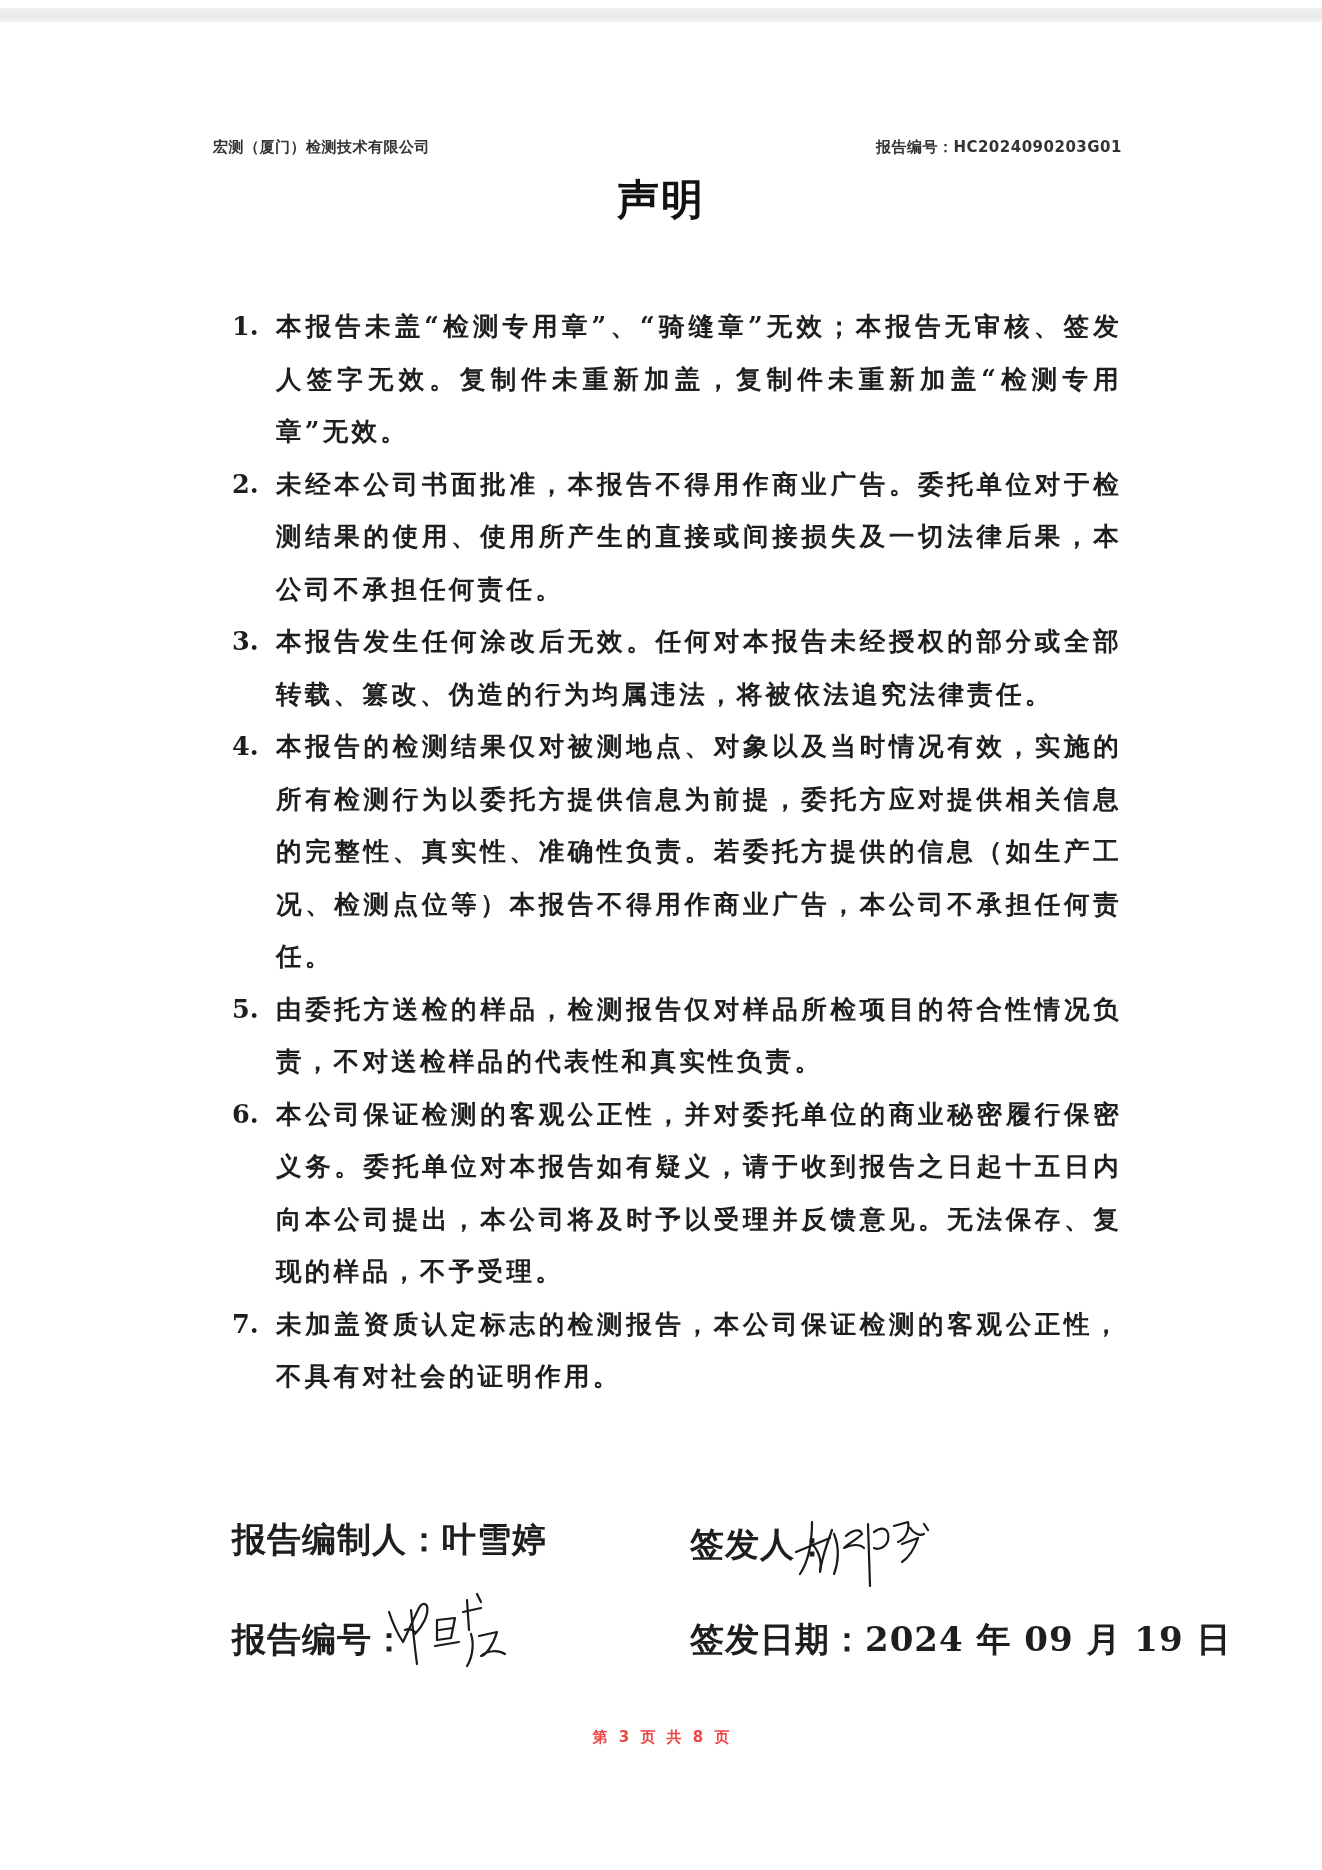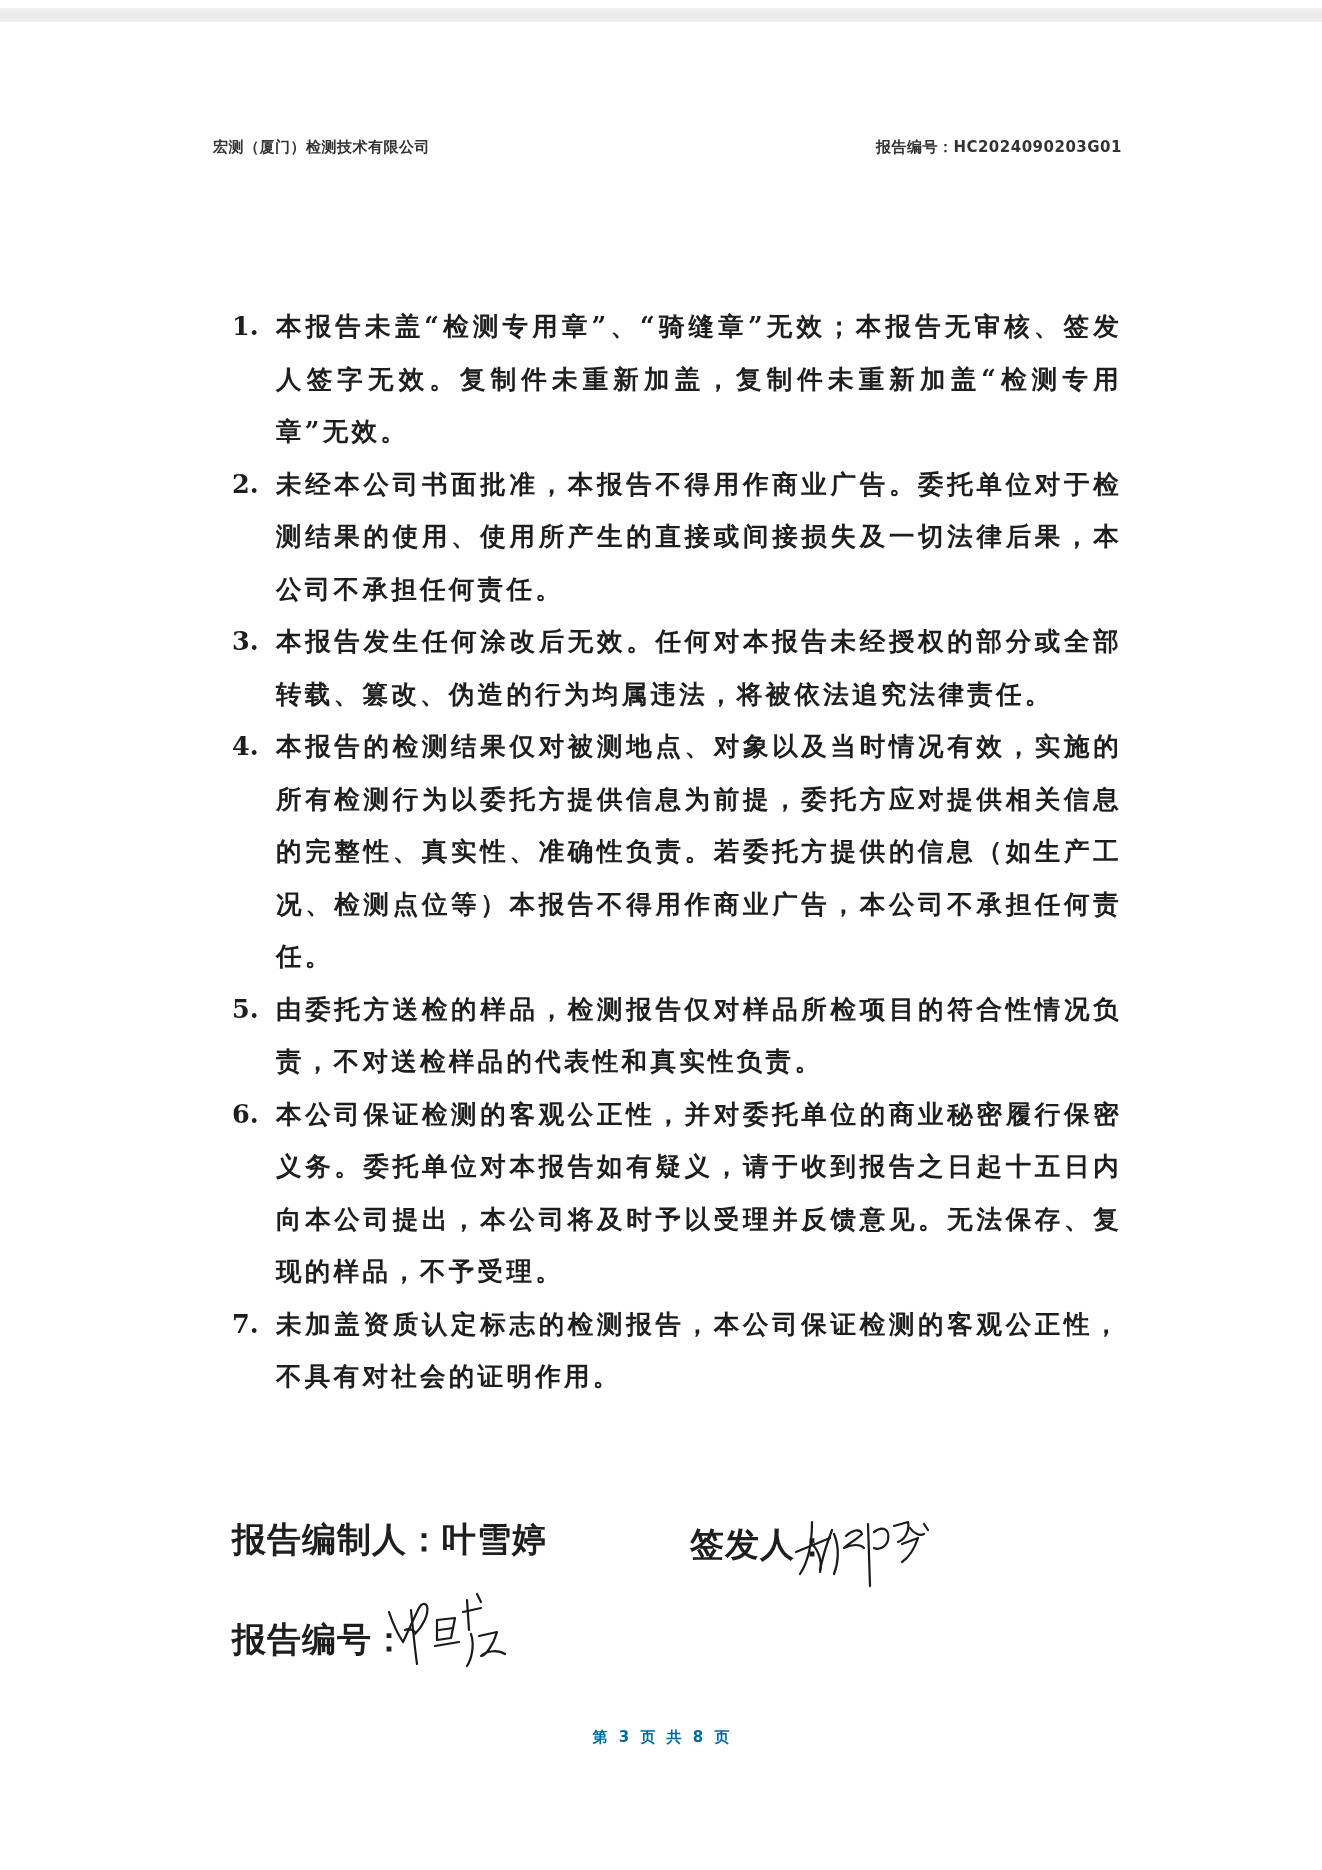--- a/index.html
+++ b/index.html
@@ -82,34 +82,35 @@
   .signature {
     position: absolute;
   }
   .footer {
     position: absolute;
     top: 1728px;
     left: 0; width: 1322px;
     text-align: center;
     font-family: "DejaVu Sans", sans-serif;
     font-size: 15px;
-    color: #0369a1;
+    color: #ef4444;
     word-spacing: 6px;
   }
 </style>
 </head>
 <body>
 
 <div class="scan-band"></div>
 
 <div class="page">
 
   <div class="hdr hdr-left">宏测（厦门）检测技术有限公司</div>
   <div class="hdr hdr-right"><span>报告编号：</span><span>HC2024090203G01</span></div>
 
+  <div class="title">声明</div>
 
   <div class="clauses">
     <div class="clause">
       <span class="clause-num">1.</span>
       <span class="clause-text">本报告未盖“检测专用章”、“骑缝章”无效；本报告无审核、签发人签字无效。复制件未重新加盖，复制件未重新加盖“检测专用章”无效。</span>
     </div>
     <div class="clause">
       <span class="clause-num">2.</span>
       <span class="clause-text">未经本公司书面批准，本报告不得用作商业广告。委托单位对于检测结果的使用、使用所产生的直接或间接损失及一切法律后果，本公司不承担任何责任。</span>
     </div>
@@ -171,16 +172,19 @@
       <path d="M56 28 C62 22 70 20 72 26 C66 32 58 36 54 40 C62 36 70 36 74 40"></path>
       <path d="M78 16 L80 78"></path>
       <path d="M84 24 C92 18 100 20 98 32 C96 40 88 42 84 40"></path>
       <path d="M104 18 L118 14 C120 24 114 32 108 34"></path>
       <path d="M112 36 L128 30 C124 42 118 50 112 54"></path>
       <path d="M120 20 C124 26 130 28 134 26"></path>
       <path d="M134 16 L138 22"></path>
     </g>
   </svg>
 
+  <div class="sig-row sig-date">
+    <span>签发日期：</span><span>2024 年 09 月 19 日</span>
+  </div>
 
   <div class="footer">第 3 页 共 8 页</div>
 
 </div>
 
 </body></html>

